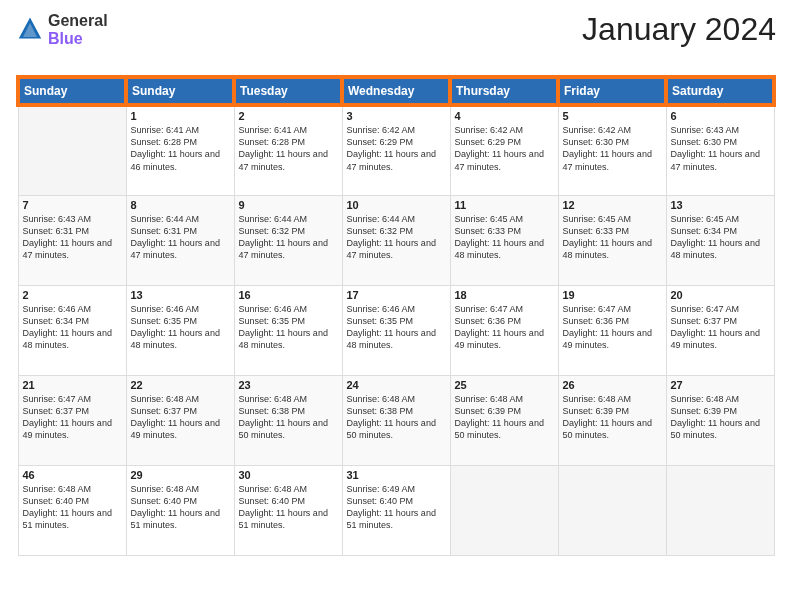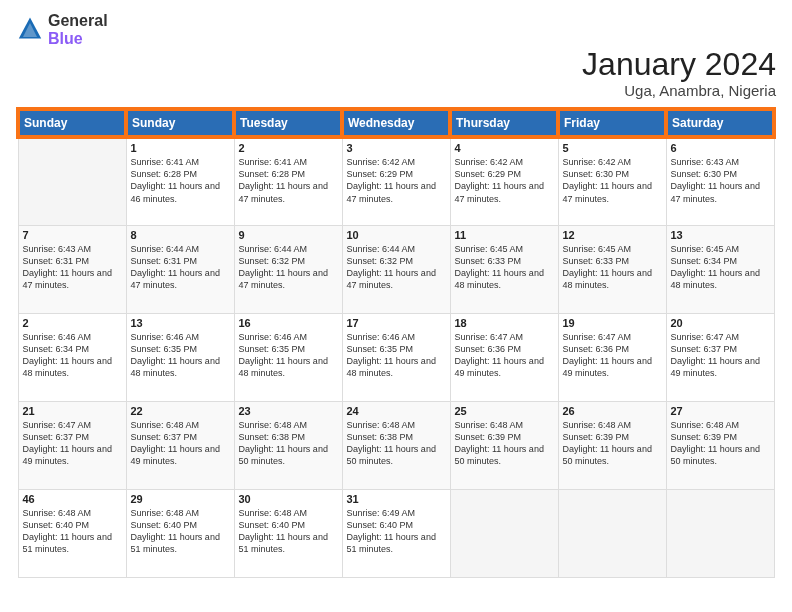--- a/index.html
+++ b/index.html
@@ -9,20 +9,21 @@
       width: 792px;
       height: 612px;
       overflow: hidden;
     }
     .page {
       width: 792px;
       height: 568px;
       padding: 12px 16px 12px 16px;
       display: flex;
       flex-direction: column;
+      gap: 20px;
     }
     .header {
       display: flex;
       justify-content: space-between;
       align-items: flex-start;
       margin-bottom: 8px;
     }
     .logo {
       display: flex;
       align-items: center;
@@ -41,22 +42,20 @@
     .logo-blue {
       font-size: 16px;
       font-weight: bold;
       color: #8b5cf6;
     }
     .logo-icon {
       width: 28px;
       height: 28px;
     }
     .title-block {
-      text-align: right;
-      margin-top: 35px;
     }
     .main-title {
       font-size: 32px;
       font-weight: normal;
       color: #222;
       line-height: 1.1;
     }
     .sub-title {
       font-size: 15px;
       color: #444;
@@ -115,21 +114,20 @@
         <polygon points="20,2 36,32 4,32" fill="#1a6bb5"></polygon>
         <polygon points="20,10 30,30 10,30" fill="#fff" opacity="0.3"></polygon>
       </svg>
       <div class="logo-text">
         <span class="logo-general">General</span>
         <span class="logo-blue">Blue</span>
       </div>
     </div>
     <div class="title-block">
       <div class="main-title">January 2024</div>
-      <div class="sub-title">Uga, Anambra, Nigeria</div>
     </div>
   </div>
 
   <table class="calendar" id="cal-table">
     <thead>
       <tr id="cal-header-row">
           <th>Sunday</th>
           <th>Sunday</th>
           <th>Tuesday</th>
           <th>Wednesday</th>

